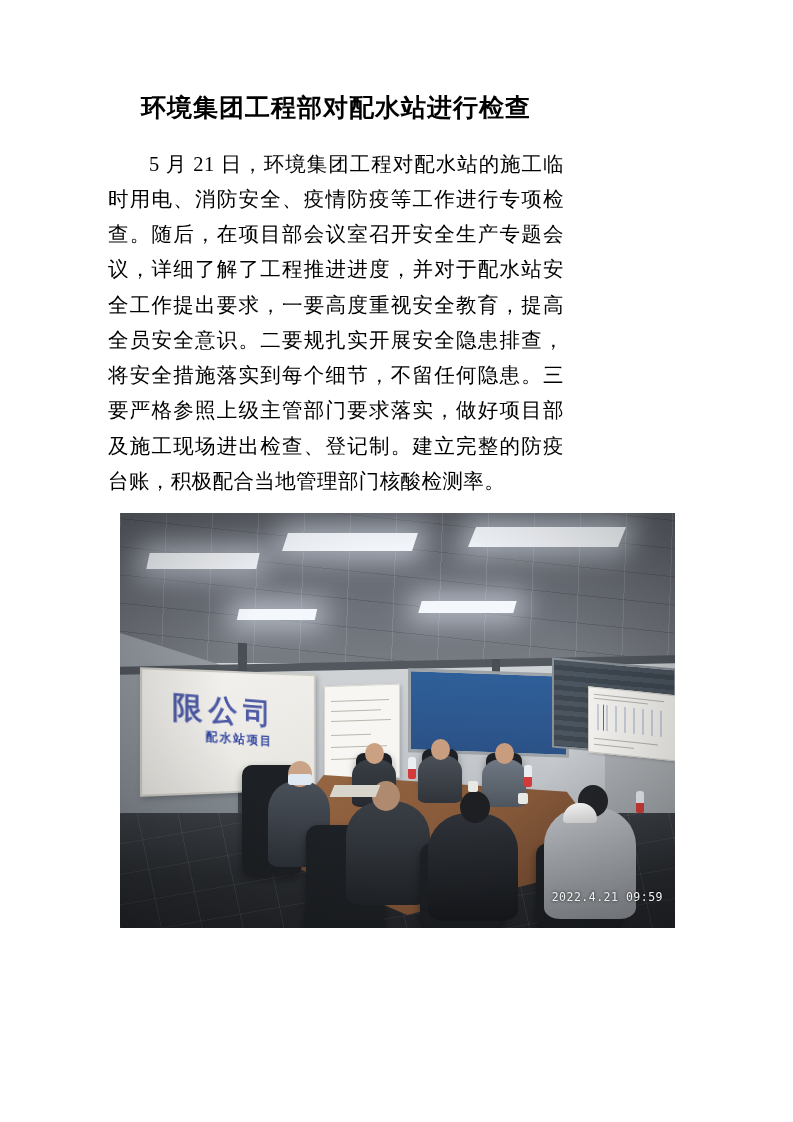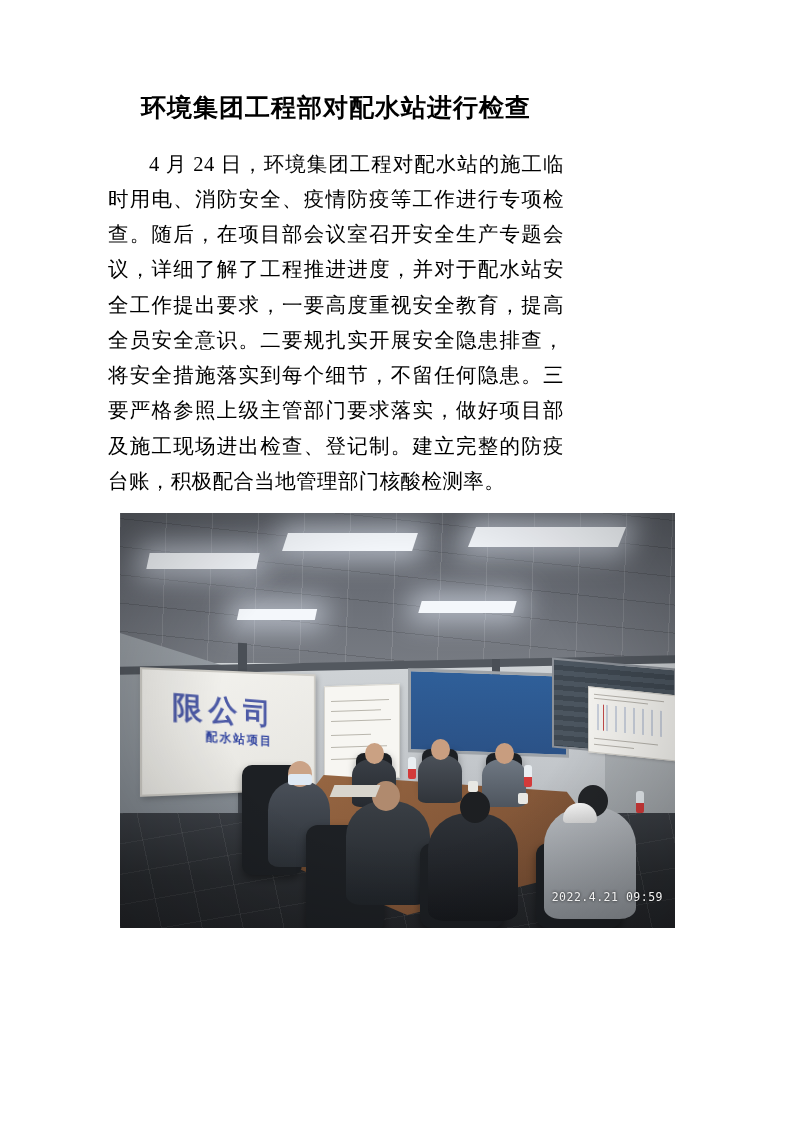--- a/index.html
+++ b/index.html
@@ -206,21 +206,21 @@
     pointer-events: none;
   }
 </style>
 </head>
 <body>
 
 <div class="page">
 
   <h1 class="doc-title">环境集团工程部对配水站进行检查</h1>
 
-  <p class="doc-body">4 月 24 日，环境集团工程对配水站的施工临时用电、消防安全、疫情防疫等工作进行专项检查。随后，在项目部会议室召开安全生产专题会议，详细了解了工程推进进度，并对于配水站安全工作提出要求，一要高度重视安全教育，提高全员安全意识。二要规扎实开展安全隐患排查，将安全措施落实到每个细节，不留任何隐患。三要严格参照上级主管部门要求落实，做好项目部及施工现场进出检查、登记制。建立完整的防疫台账，积极配合当地管理部门核酸检测率。</p>
+  <p class="doc-body">5 月 21 日，环境集团工程对配水站的施工临时用电、消防安全、疫情防疫等工作进行专项检查。随后，在项目部会议室召开安全生产专题会议，详细了解了工程推进进度，并对于配水站安全工作提出要求，一要高度重视安全教育，提高全员安全意识。二要规扎实开展安全隐患排查，将安全措施落实到每个细节，不留任何隐患。三要严格参照上级主管部门要求落实，做好项目部及施工现场进出检查、登记制。建立完整的防疫台账，积极配合当地管理部门核酸检测率。</p>
 
   <div class="photo-wrap">
     <div class="photo">
 
       <div class="ceiling"></div>
       <div class="ceiling-grid"></div>
       <div class="light l1"></div>
       <div class="light l2"></div>
       <div class="light l3"></div>
       <div class="light l4"></div>

